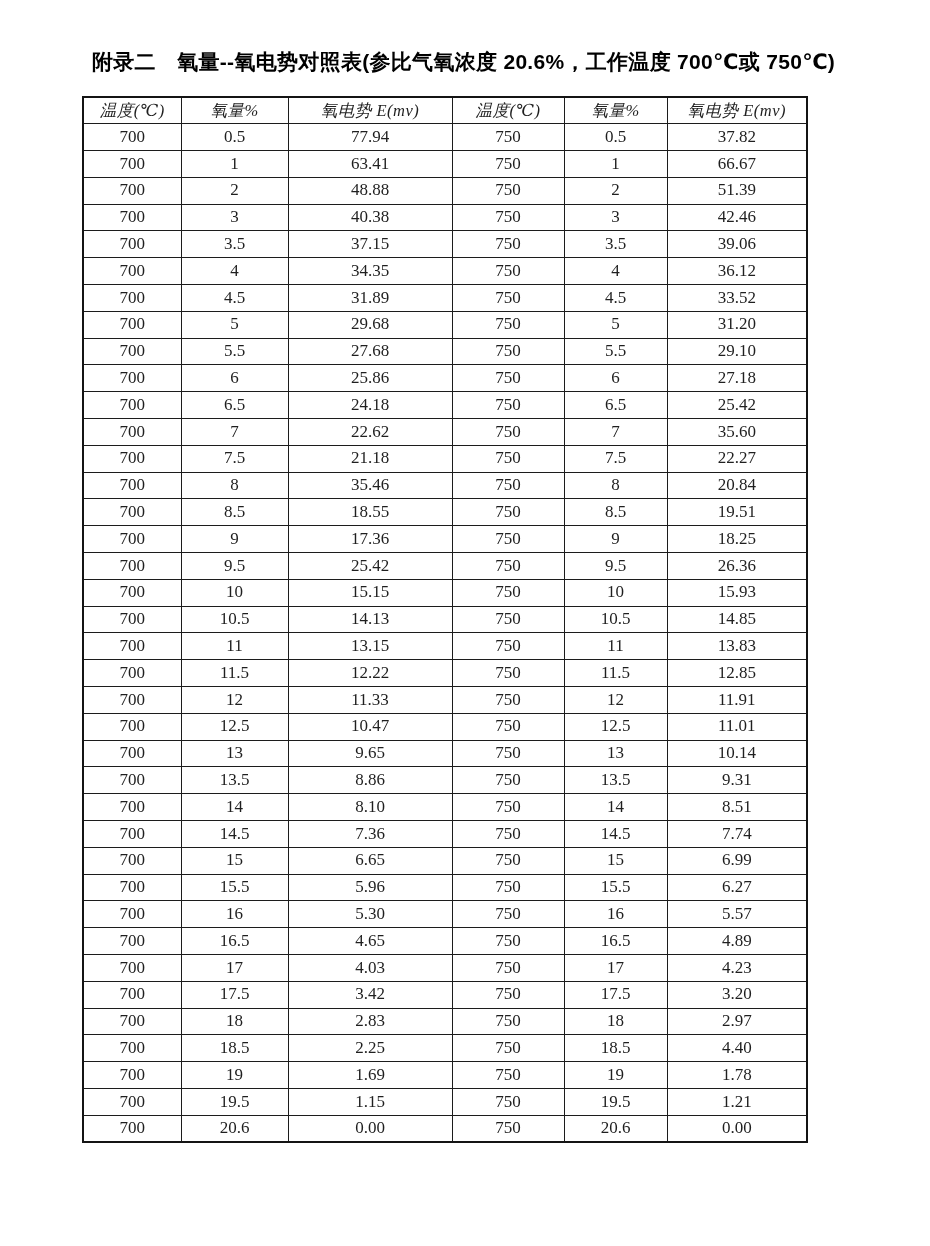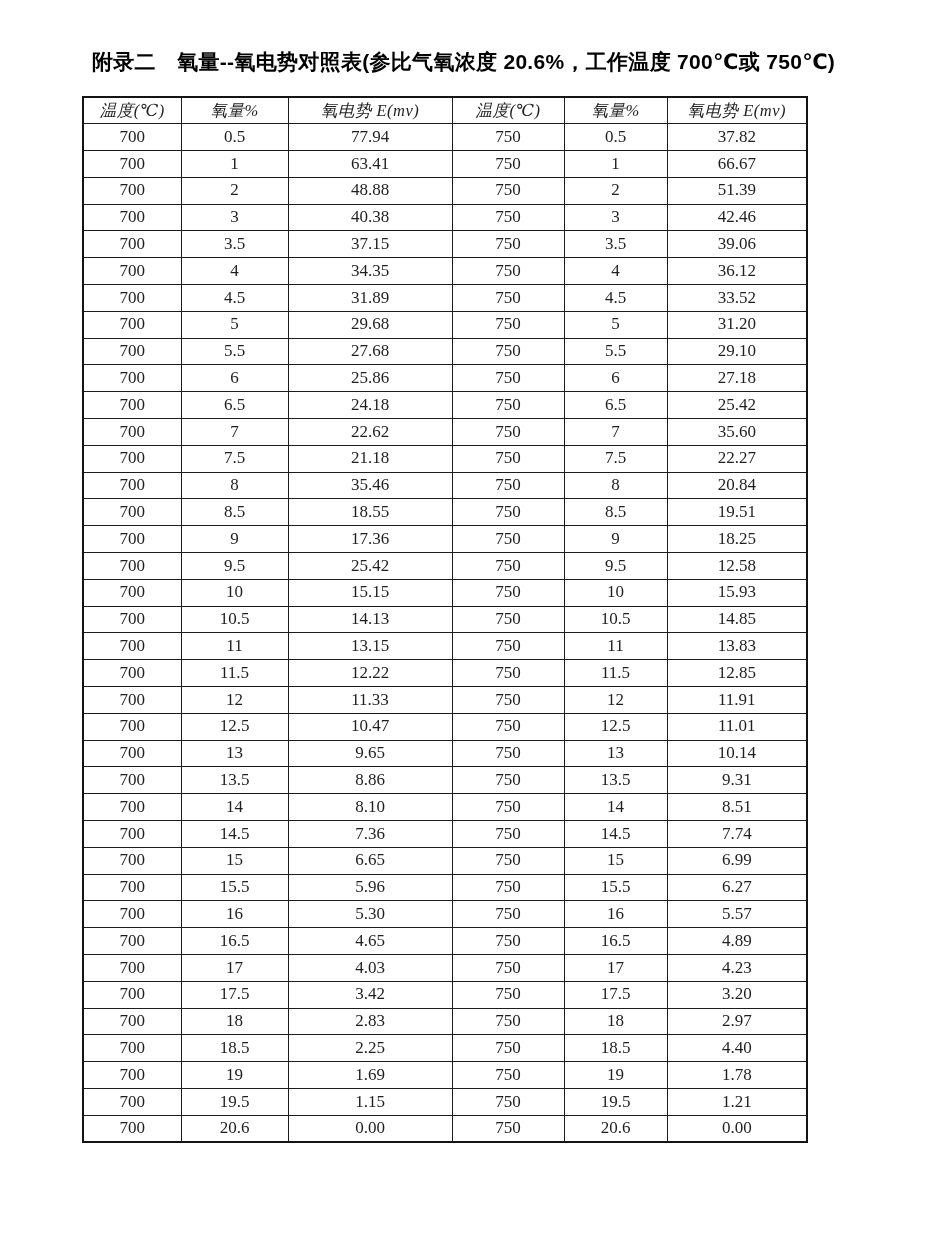--- a/index.html
+++ b/index.html
@@ -211,21 +211,21 @@
           <td>750</td>
           <td>9</td>
           <td>18.25</td>
         </tr>
         <tr>
           <td>700</td>
           <td>9.5</td>
           <td>25.42</td>
           <td>750</td>
           <td>9.5</td>
-          <td>12.58</td>
+          <td>26.36</td>
         </tr>
         <tr>
           <td>700</td>
           <td>10</td>
           <td>15.15</td>
           <td>750</td>
           <td>10</td>
           <td>15.93</td>
         </tr>
         <tr>

